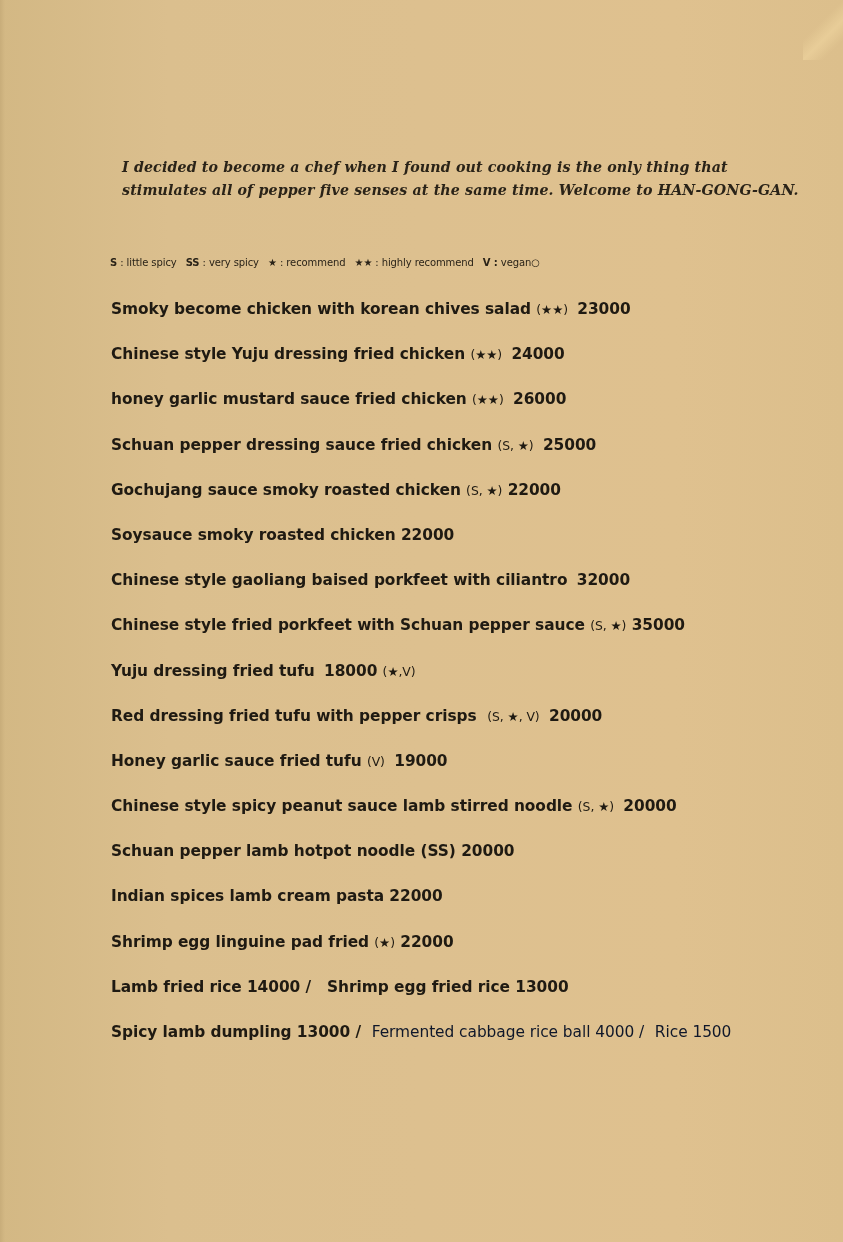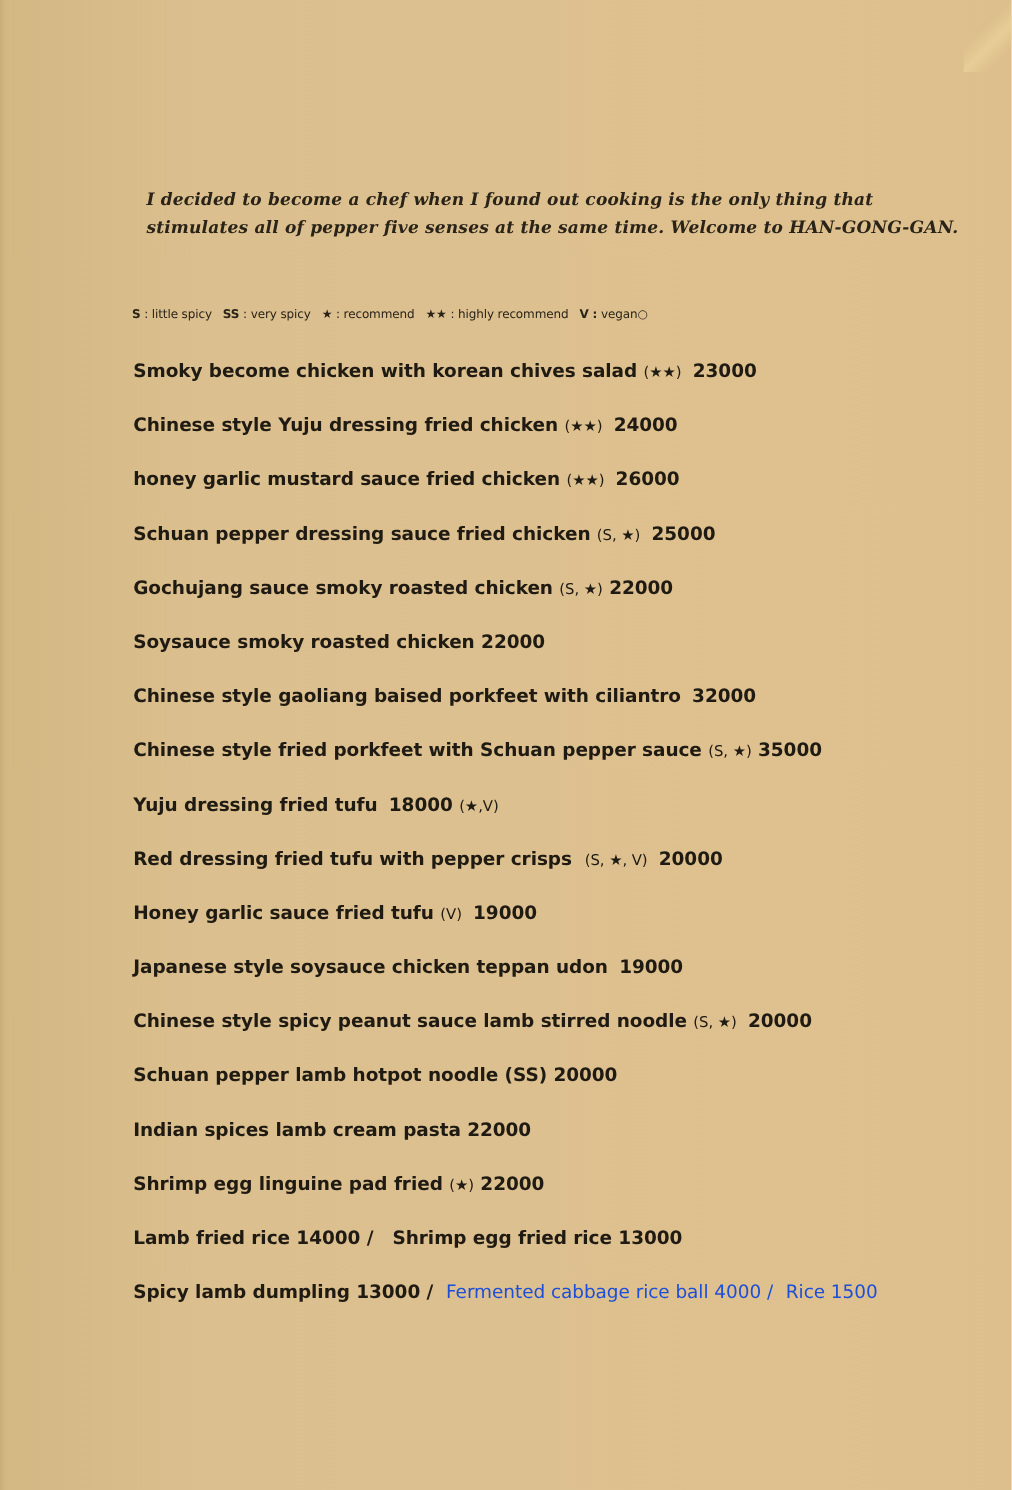--- a/index.html
+++ b/index.html
@@ -62,21 +62,21 @@
       color: #1f1a12;
       white-space: nowrap;
       line-height: 22px;
       letter-spacing: -0.05px;
     }
     .menu-item .tags {
       font-size: 12.4px;
       font-weight: normal;
     }
     .menu-item .price { margin-left: 4px; }
-    .menu-item .faded { color: #1d4ed8; font-weight: normal; }
+    .menu-item .faded { color: #0f172a; font-weight: normal; }
   </style>
 </head>
 <body>
 
 <div class="page-edge-left"></div>
 <div class="page-edge-right-top"></div>
 
 <div class="intro">
   <span>I decided to become a chef when I found out cooking is the only thing that</span>
   <span>stimulates all of pepper five senses at the same time.  Welcome to  HAN-GONG-GAN.</span>
@@ -95,20 +95,19 @@
   <div class="menu-item"><span>Chinese style Yuju dressing fried chicken</span> <span class="tags">(★★)</span> <span class="price">24000</span></div>
   <div class="menu-item"><span>honey garlic mustard sauce fried chicken</span> <span class="tags">(★★)</span> <span class="price">26000</span></div>
   <div class="menu-item"><span>Schuan pepper dressing sauce fried chicken</span> <span class="tags">(S, ★)</span> <span class="price">25000</span></div>
   <div class="menu-item"><span>Gochujang sauce smoky roasted chicken</span> <span class="tags">(S, ★)</span> <span>22000</span></div>
   <div class="menu-item"><span>Soysauce smoky roasted chicken</span> <span>22000</span></div>
   <div class="menu-item"><span>Chinese style gaoliang baised porkfeet with ciliantro</span> <span class="price">32000</span></div>
   <div class="menu-item"><span>Chinese style fried porkfeet with Schuan pepper sauce</span> <span class="tags">(S, ★)</span> <span>35000</span></div>
   <div class="menu-item"><span>Yuju dressing fried tufu</span> <span class="price">18000</span> <span class="tags">(★,V)</span></div>
   <div class="menu-item"><span>Red dressing fried tufu with pepper crisps</span>&nbsp; <span class="tags">(S, ★, V)</span> <span class="price">20000</span></div>
   <div class="menu-item"><span>Honey garlic sauce fried tufu</span> <span class="tags">(V)</span> <span class="price">19000</span></div>
-  <div class="menu-item"><span>Japanese style soysauce chicken teppan udon</span> <span class="price">19000</span></div>
   <div class="menu-item"><span>Chinese style spicy peanut sauce lamb stirred noodle</span> <span class="tags">(S, ★)</span> <span class="price">20000</span></div>
   <div class="menu-item"><span>Schuan pepper lamb hotpot noodle (SS)</span> <span>20000</span></div>
   <div class="menu-item"><span>Indian spices lamb cream pasta</span> <span>22000</span></div>
   <div class="menu-item"><span>Shrimp egg linguine pad fried</span> <span class="tags">(★)</span> <span>22000</span></div>
   <div class="menu-item"><span>Lamb fried rice 14000 /</span>&nbsp;&nbsp; <span>Shrimp egg fried rice 13000</span></div>
   <div class="menu-item"><span>Spicy lamb dumpling 13000  /</span>&nbsp; <span class="faded">Fermented cabbage rice ball 4000 /</span>&nbsp; <span class="faded">Rice 1500</span></div>
 </div>
 
 </body></html>

